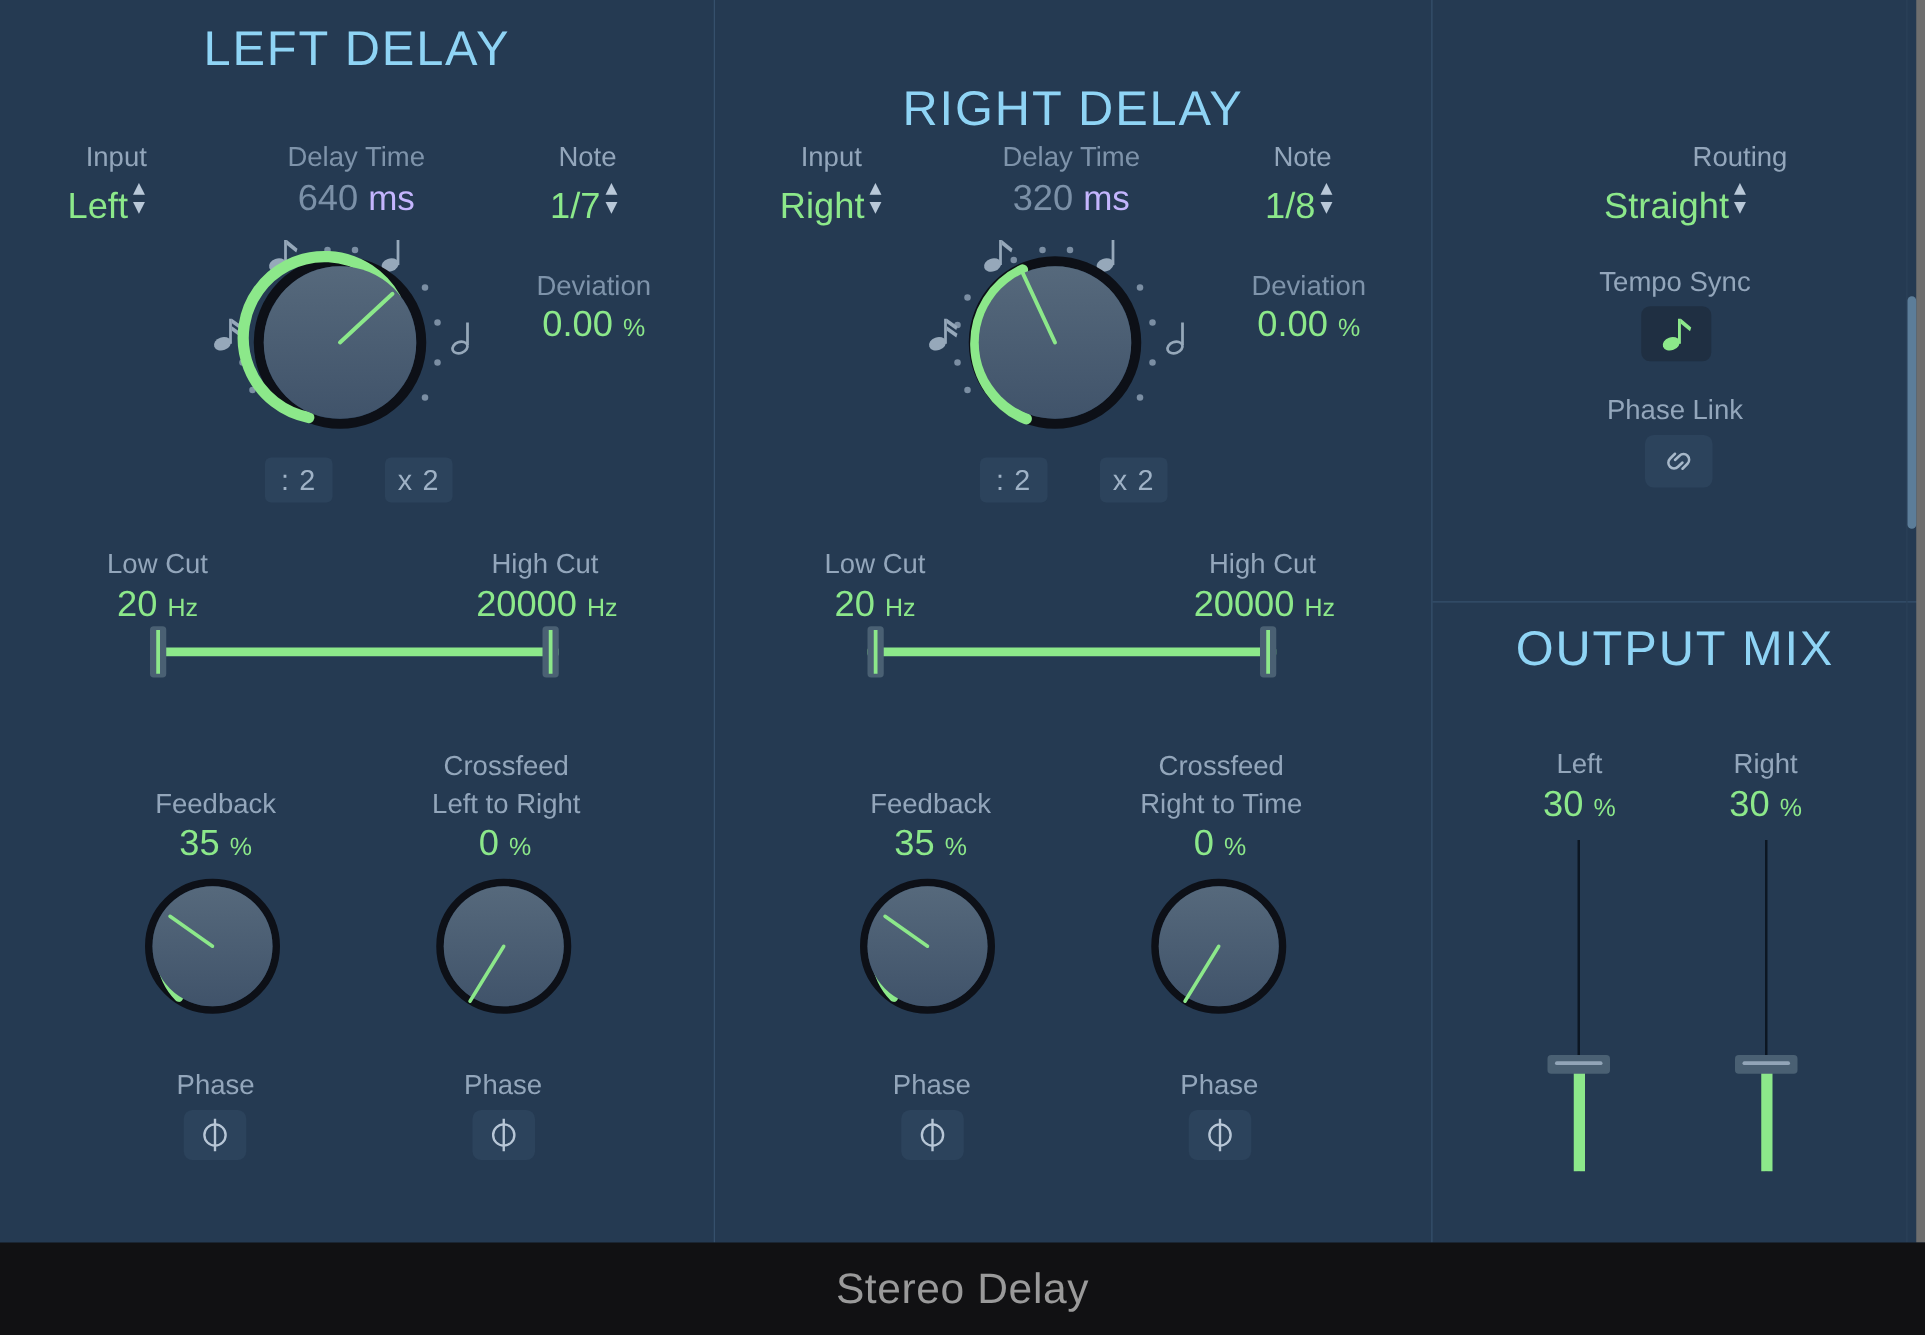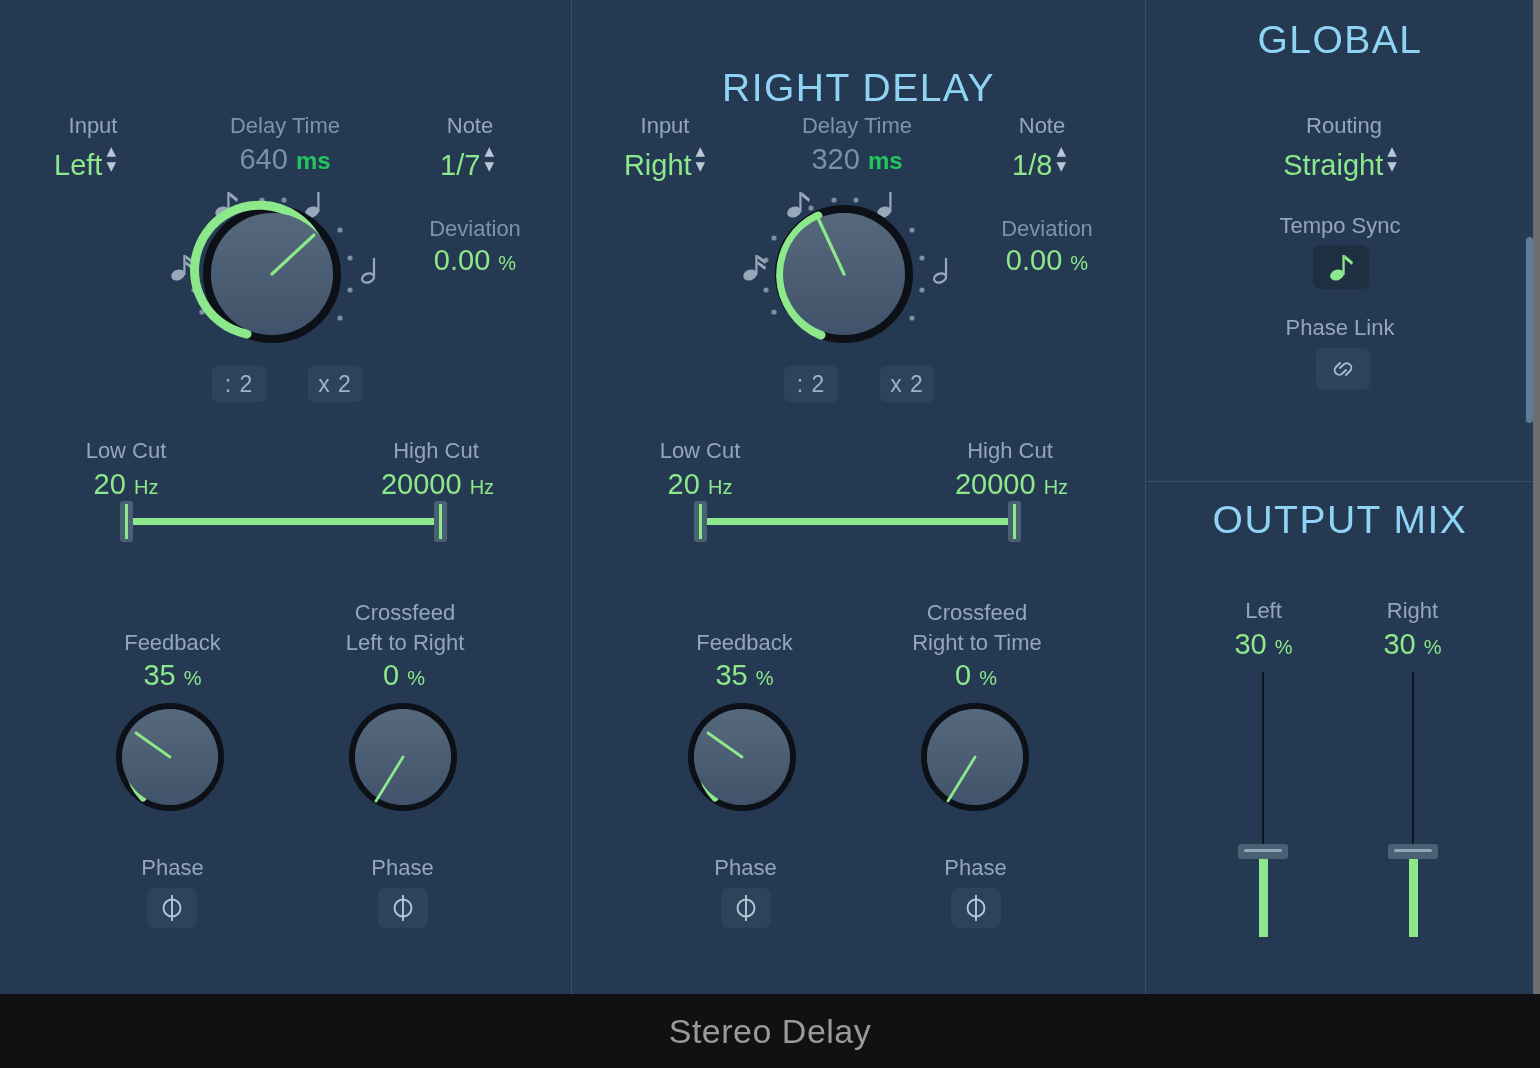--- a/index.html
+++ b/index.html
@@ -34,21 +34,21 @@
     position:absolute; text-align:center; white-space:nowrap;
     color:#93a6bb; font-size:22px; font-weight:400;
   }
   .lbl.dim{ color:#7e93aa; }
   .val{
     position:absolute; text-align:center; white-space:nowrap;
     color:#8ce88a; font-size:29px; font-weight:400;
   }
   .val.gray{ color:#7b90a7; }
   .val .unit{ font-size:20px; color:#8ce88a; }
-  .val.gray .unit{ font-size:24px; color:#22c55e;font-weight:bold; }
+  .val.gray .unit{ font-size:28px; color:#c4b5fd; }
   .caret{
     display:inline-block; font-size:19px; color:#b9c8d8; vertical-align:3px;
     margin-left:4px; line-height:0.8;
   }
   .caret i{ display:block; font-style:normal; }
 
   
   .knobwrap{ position:absolute; }
   .knobwrap svg{ display:block; overflow:visible; }
 
@@ -124,20 +124,21 @@
 </head>
 <body>
 
 <div class="plugin">
   <div class="board">
 
     <div class="vdiv d1"></div>
     <div class="vdiv d2"></div>
     <div class="hdiv" style="top:481px;"></div>
 
+    <div class="sect-title" style="left:0;top:18px;width:571px;">LEFT DELAY</div>
 
     <div class="lbl" style="left:23px;top:113px;width:140px;">Input</div>
     <div class="val" style="left:10px;top:143px;width:150px;">
       <span>Left</span><span class="caret"><i>▴</i><i>▾</i></span>
     </div>
 
     <div class="lbl dim" style="left:205px;top:113px;width:160px;">Delay Time</div>
     <div class="val gray" style="left:205px;top:143px;width:160px;">
       <span>640</span>
       <span class="unit">ms</span>
@@ -426,23 +427,22 @@
       </svg>
     </div>
     <div class="lbl" style="left:908px;top:855px;width:135px;">Phase</div>
     <div class="tbtn off" style="left:951px;top:888px;width:50px;height:40px;">
       <svg width="26" height="30" viewBox="0 0 26 30">
         <circle cx="13" cy="15" r="8.5" fill="none" stroke="#b7c6d6" stroke-width="1.9"></circle>
         <line x1="13" y1="2" x2="13" y2="28" stroke="#b7c6d6" stroke-width="1.9"></line>
       </svg>
     </div>
 
-    <div class="sect-title" style="left:1146px;top:18px;width:388px;">GLOBAL</div>
-
-    <div class="lbl" style="left:1244px;top:113px;width:200px;">Routing</div>
+
+    <div class="lbl" style="left:1292px;top:113px;width:200px;">Routing</div>
     <div class="val" style="left:1240px;top:143px;width:200px;">
       <span>Straight</span><span class="caret"><i>▴</i><i>▾</i></span>
     </div>
 
     <div class="lbl" style="left:1240px;top:213px;width:200px;">Tempo Sync</div>
     <div class="tbtn on" style="left:1313px;top:245px;width:56px;height:44px;">
       <svg width="26" height="30" viewBox="0 0 26 30">
         <ellipse cx="9" cy="23" rx="7" ry="5.2" transform="rotate(-20 9 23)" fill="#8ce88a"></ellipse>
         <rect x="14.4" y="3" width="2.3" height="20" fill="#8ce88a"></rect>
         <path d="M16.7 3 L25 10 L24 13 L16.7 7 Z" fill="#8ce88a"></path>

